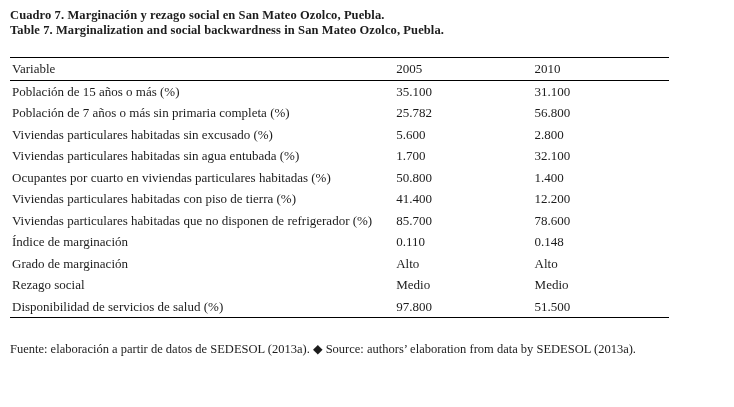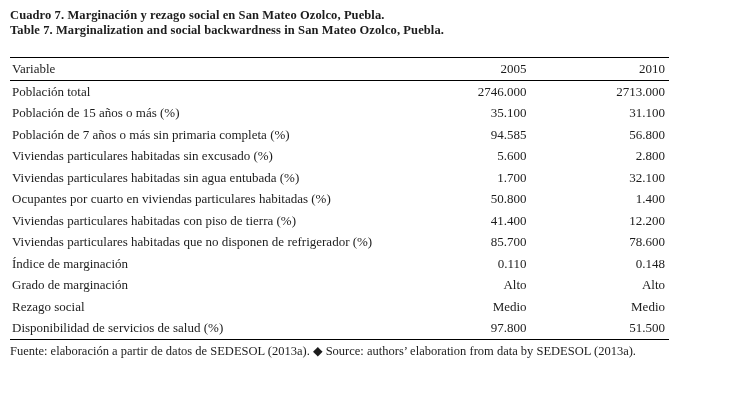--- a/index.html
+++ b/index.html
@@ -45,25 +45,25 @@
       padding: 3px 4px 2.5px 4px;
       white-space: nowrap;
     }
     .col-var {
       text-align: left;
       width: 58%;
       padding-left: 2px;
       margin-left: 29px;
     }
     .col-num {
-      text-align: right;
+      text-align: left;
       width: 21%;
     }
     .source {
-      margin-top: 4px;
+      margin-top: 24px;
       font-size: 12.5px;
       line-height: 1.25;
     }
   </style>
 </head>
 <body>
 
 <div class="page">
 
   <div class="caption">
@@ -74,32 +74,27 @@
   <table class="data-table">
     <thead>
       <tr>
         <th class="col-var">Variable</th>
         <th class="col-num">2005</th>
         <th class="col-num">2010</th>
       </tr>
     </thead>
     <tbody>
       <tr>
-        <td class="col-var">Población total</td>
-        <td class="col-num">2746.000</td>
-        <td class="col-num">2713.000</td>
-      </tr>
-      <tr>
         <td class="col-var">Población de 15 años o más (%)</td>
         <td class="col-num">35.100</td>
         <td class="col-num">31.100</td>
       </tr>
       <tr>
         <td class="col-var">Población de 7 años o más sin primaria completa (%)</td>
-        <td class="col-num">94.585</td>
+        <td class="col-num">25.782</td>
         <td class="col-num">56.800</td>
       </tr>
       <tr>
         <td class="col-var">Viviendas particulares habitadas sin excusado (%)</td>
         <td class="col-num">5.600</td>
         <td class="col-num">2.800</td>
       </tr>
       <tr>
         <td class="col-var">Viviendas particulares habitadas sin agua entubada (%)</td>
         <td class="col-num">1.700</td>

